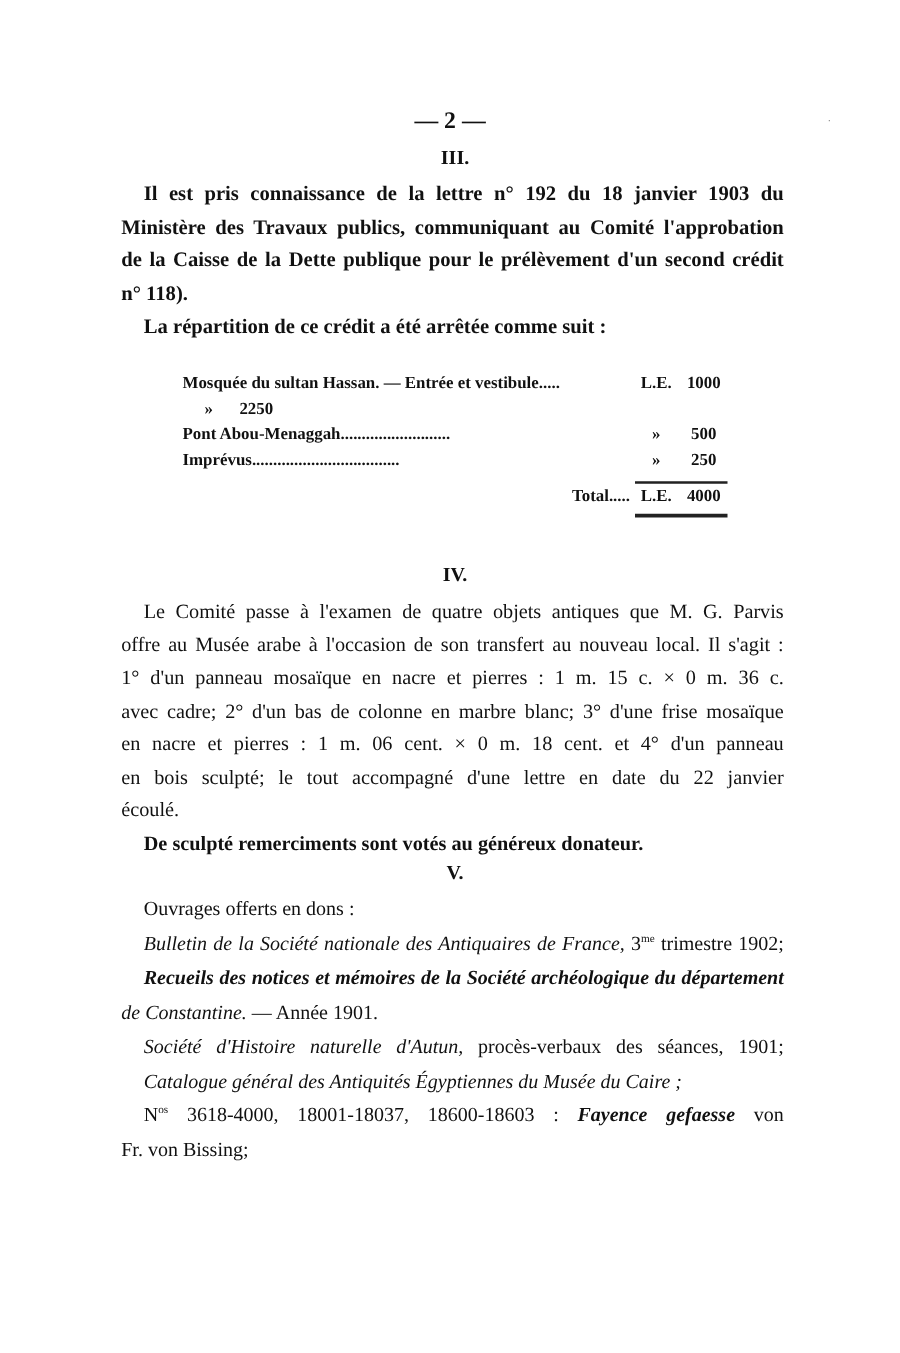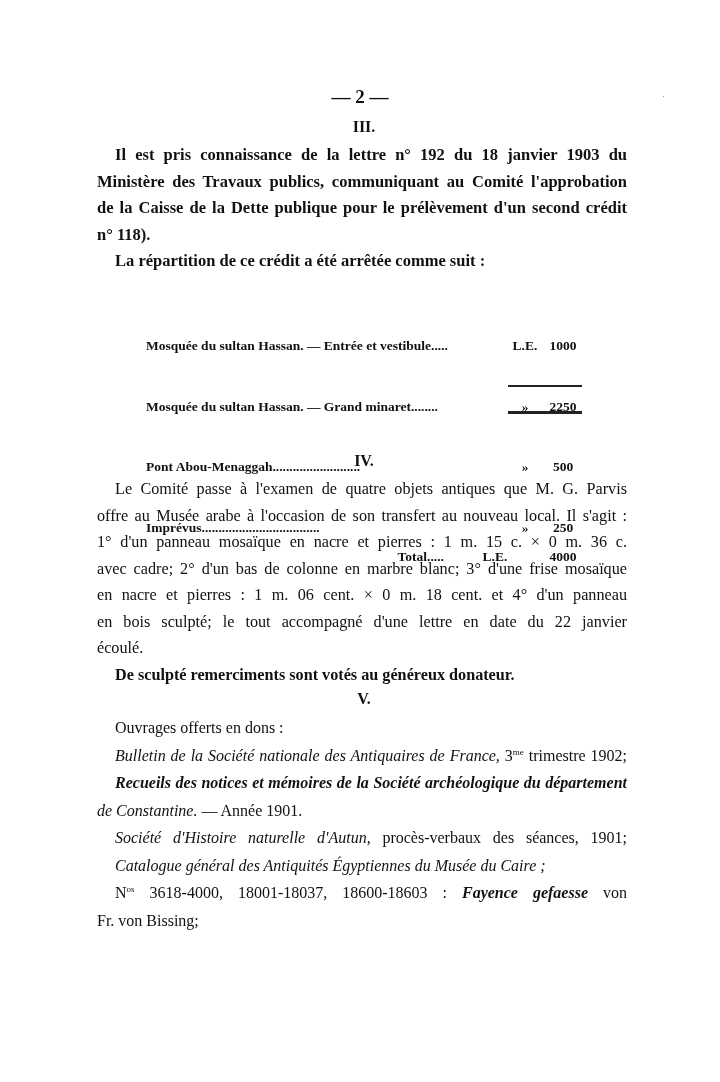--- a/index.html
+++ b/index.html
@@ -10,21 +10,21 @@
     .page { position: absolute; left: 0; top: 0; width: 720px; height: 1082px; }
     .abs { position: absolute; }
     .pagenum { left: 0; width: 720px; text-align: center; top: 86px; font-size: 19px; font-weight: bold; }
     .heading { left: 0; width: 728px; text-align: center; font-size: 16px; font-weight: bold; }
     .para { position: absolute; left: 97px; width: 530px; font-size: 16.5px; line-height: 26.5px; text-align: justify; }
     .para .line { display: block; white-space: nowrap; text-align-last: justify; text-align: justify; }
     .para .line.last { text-align-last: left; }
     .para .indent { padding-left: 18px; }
     .bold { font-weight: bold; }
     .ledger { position: absolute; left: 146px; width: 434px; font-size: 13.5px; font-weight: bold; line-height: 20.5px; }
-    .ledger .row { display: flex; align-items: baseline; margin-top: 40px; }
+    .ledger .row { display: flex; align-items: baseline; }
     .ledger .label { flex: 1; white-space: nowrap; overflow: hidden; }
     .ledger .cur { width: 42px; text-align: center; }
     .ledger .amt { width: 34px; text-align: center; }
     .rule { position: absolute; height: 1.5px; background: #222; }
     .rule.thick { height: 2.5px; }
     .it { font-style: italic; }
     sup { font-size: 9px; vertical-align: super; line-height: 0; }
     .dot { position: absolute; left: 663px; top: 96px; width: 1px; height: 1px; background: #999; }
   </style>
 </head>
@@ -45,35 +45,34 @@
     <span class="line last indent">La répartition de ce crédit a été arrêtée comme suit :</span>
   </div>
 
   <div class="ledger" style="top:296px;">
     <div class="row">
       <span class="label">Mosquée du sultan Hassan. — Entrée et vestibule.....</span>
       <span class="cur">L.E.</span>
       <span class="amt">1000</span>
     </div>
     <div class="row">
-      <span class="label">Mosquée du sultan Hassan. — Grand minaret........</span>
       <span class="cur">»</span>
       <span class="amt">2250</span>
     </div>
     <div class="row">
       <span class="label">Pont Abou-Menaggah..........................</span>
       <span class="cur">»</span>
       <span class="amt">500</span>
     </div>
     <div class="row">
       <span class="label">Imprévus...................................</span>
       <span class="cur">»</span>
       <span class="amt">250</span>
     </div>
-    <div class="row" style="margin-top:9px;gap:30px;">
+    <div class="row" style="margin-top:9px;">
       <span class="label" style="text-align:right;">Total.....</span>
       <span class="cur">L.E.</span>
       <span class="amt">4000</span>
     </div>
   </div>
   <div class="rule" style="left:508px; top:385px; width:74px;"></div>
   <div class="rule thick" style="left:508px; top:411px; width:74px;"></div>
 
   <div class="abs heading" style="top:452px;">IV.</div>
 

